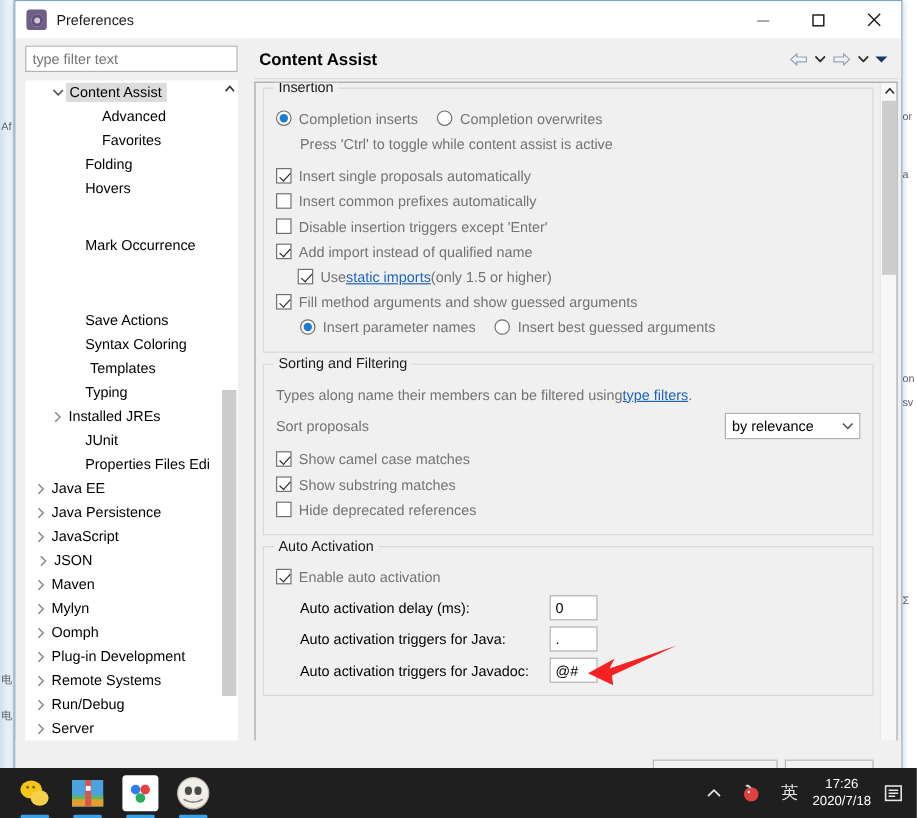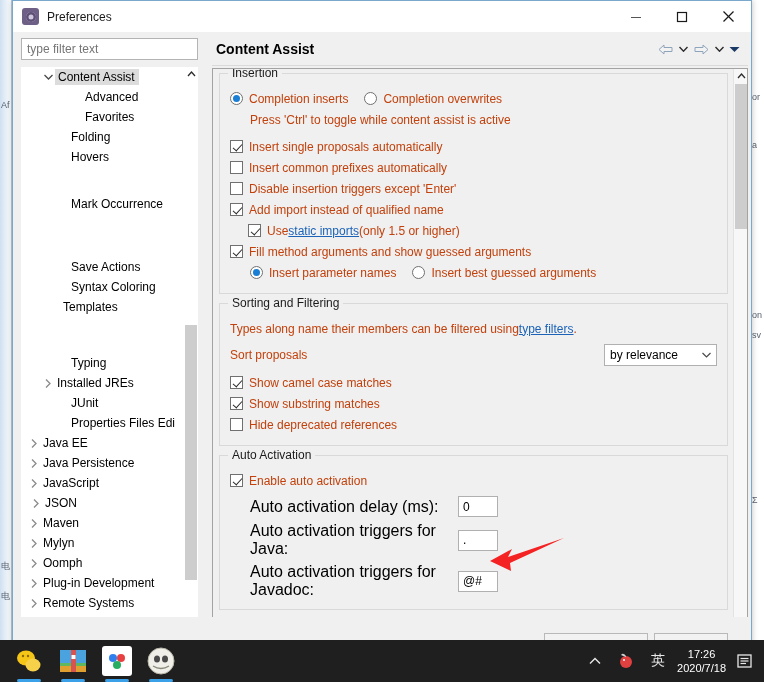--- a/index.html
+++ b/index.html
@@ -206,21 +206,21 @@
   .group > .legend {
     position: absolute; left: 8px; top: -8px;
     background: #f0f0f0;
     padding: 0 4px;
     font-size: 12px; color: #1a1a1a;
   }
 
   .row { display: flex; align-items: center; min-height: 21px; }
   .row.indent1 { padding-left: 20px; }
   .row.indent2 { padding-left: 18px; }
-  .txt { font-size: 12px; color: #c2410c; }
+  .txt { font-size: 12px; color: #737373; }
 
   
   .cb {
     width: 13px; height: 13px; flex: none;
     border: 1px solid #707070;
     background: #ffffff;
     margin-right: 6px;
     position: relative;
   }
   .cb.checked::after {
@@ -273,21 +273,21 @@
   .tinput {
     height: 21px;
     border: 1px solid #b0b0b0;
     background: #ffffff;
     font-size: 12px; color: #000;
     padding: 0 4px;
     display: flex; align-items: center;
     font-family: "Liberation Sans", sans-serif;
   }
   .field-label {
-    font-size: 16px; color: #000;
+    font-size: 12px; color: #000;
     width: 208px; flex: none;
   }
 
   
   #pane-sb {
     position: absolute; right: 0; top: 0;
     width: 14px; height: 569px;
     background: #f7f7f7;
     border-left: 1px solid #e3e3e3;
   }
@@ -448,25 +448,25 @@
               <span class="tlabel">Mark Occurrence</span>
             </div>
             <div class="tree-row" style="padding-left: 34px; margin-top: 43px;">
               <span class="twisty"></span>
               <span class="tlabel">Save Actions</span>
             </div>
             <div class="tree-row" style="padding-left: 34px;">
               <span class="twisty"></span>
               <span class="tlabel">Syntax Coloring</span>
             </div>
-            <div class="tree-row" style="padding-left: 26px;">
+            <div class="tree-row" style="padding-left: 38px;">
               <span class="twisty"></span>
               <span class="tlabel">Templates</span>
             </div>
-            <div class="tree-row" style="padding-left: 34px; margin-top: 36px;">
+            <div class="tree-row" style="padding-left: 34px;">
               <span class="twisty"></span>
               <span class="tlabel">Typing</span>
             </div>
             <div class="tree-row" style="padding-left: 20px;">
               <span class="twisty">
                 <svg width="6" height="9" viewBox="0 0 6 9">
                   <path d="M1 0.5 L5 4.5 L1 8.5" fill="none" stroke="#8a8a8a" stroke-width="1.3"></path>
                 </svg>
               </span>
               <span class="tlabel">Installed JREs</span>

